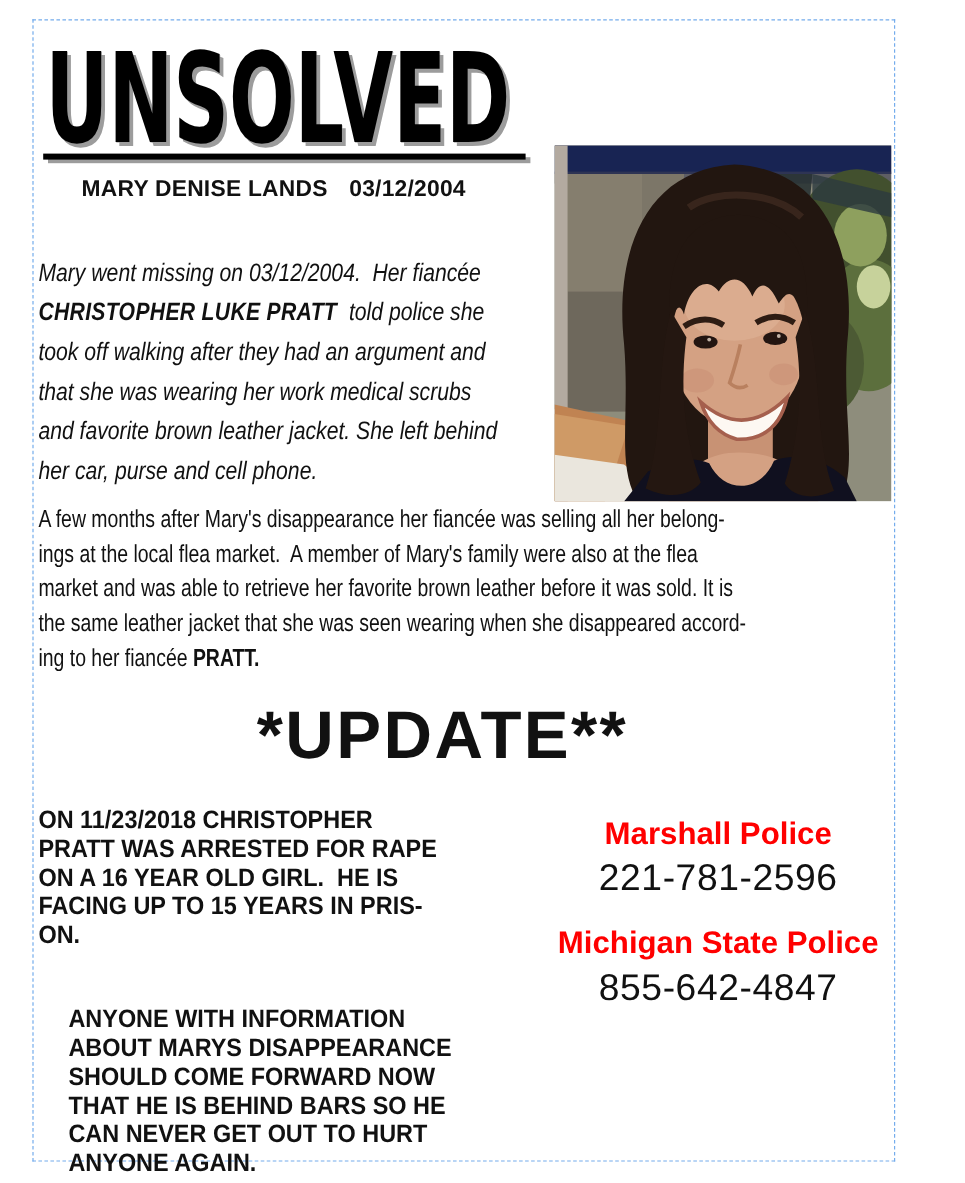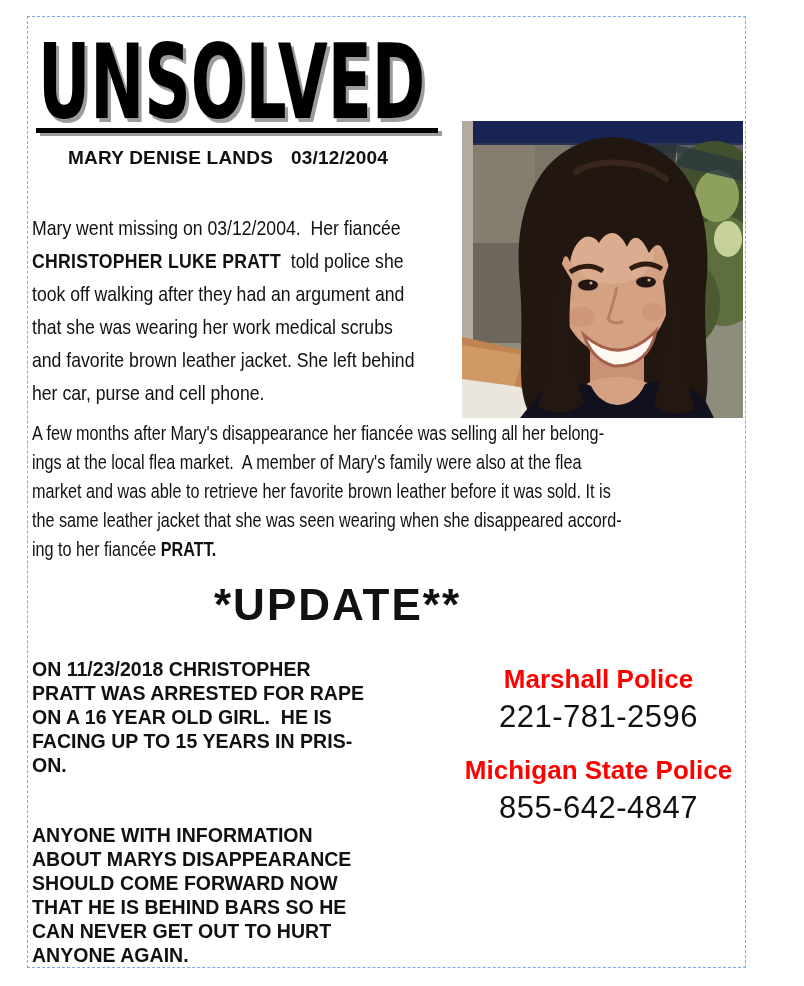--- a/index.html
+++ b/index.html
@@ -34,40 +34,40 @@
   
   .photo {
     position:absolute; top:84px; right:2px; width:281px; height:297px;
     overflow:hidden;
   }
   .photo svg { width:100%; height:100%; display:block; }
 
   
   .line { white-space:pre; }
 
-  .intro { margin:42px 0 0 4px; width:436px; }
+  .intro { margin:42px 0 0 4px; width:436px;font-style:italic; }
   .intro .line { font-size:21px; line-height:33px; transform:scaleX(0.84); transform-origin:left center; }
   .intro b { font-family:"Liberation Sans", sans-serif; font-weight:bold; letter-spacing:0.3px; }
 
   .flea { margin:9px 0 0 4px; }
   .flea .line { font-size:20.5px; line-height:29px; transform:scaleX(0.79); transform-origin:left center; }
   .flea b { font-weight:bold; }
 
   .update-heading {
-    margin:17px 0 0 186px; font-size:44px; font-weight:bold; letter-spacing:2px;
+    margin:17px 0 0 186px; font-size:56px; font-weight:bold; letter-spacing:2px;
     font-family:"Liberation Sans", sans-serif; white-space:pre;
   }
 
   .columns { display:flex; margin-top:27px; }
   .col-left { width:424px; padding-left:4px; }
   .col-left .line {
     font-size:21px; font-weight:bold; line-height:24px;
     transform:scaleX(0.93); transform-origin:left center;
   }
-  .plea { margin-top:46px; }
+  .plea { margin-top:46px;margin-left:25px; }
 
   .col-right { flex:1; text-align:center; padding-top:7px; }
   .contact-name { color:#ff0000; font-size:26px; font-weight:bold; white-space:pre; }
   .contact-phone { font-size:31px; margin-top:4px; letter-spacing:0.5px; white-space:pre; }
   .contact + .contact { margin-top:20px; }
 </style>
 </head>
 <body>
 
 <div class="border-box">

